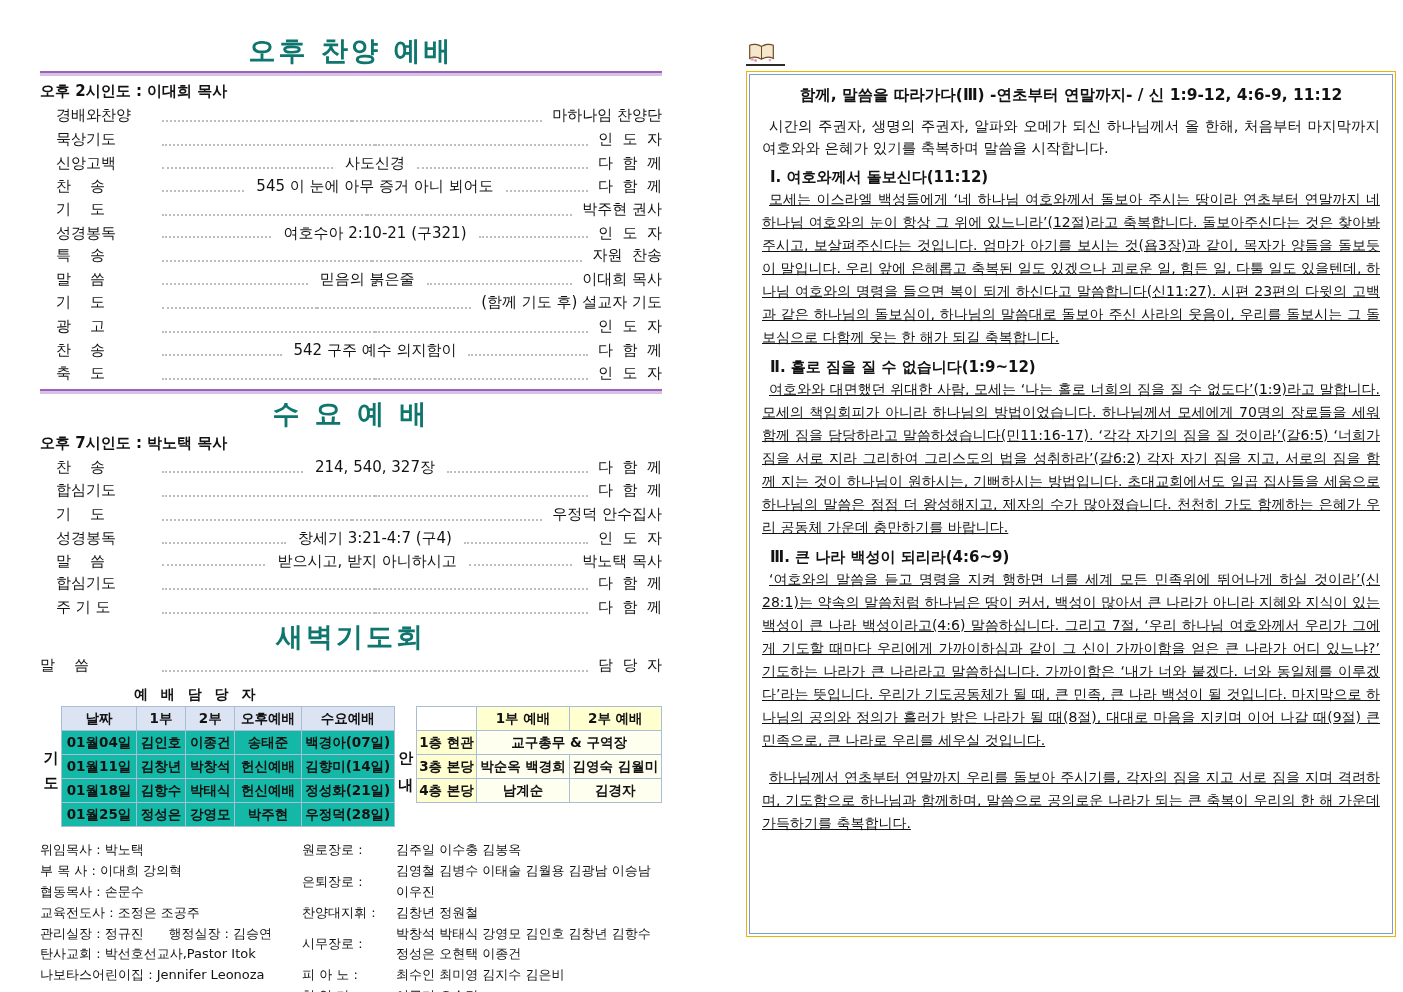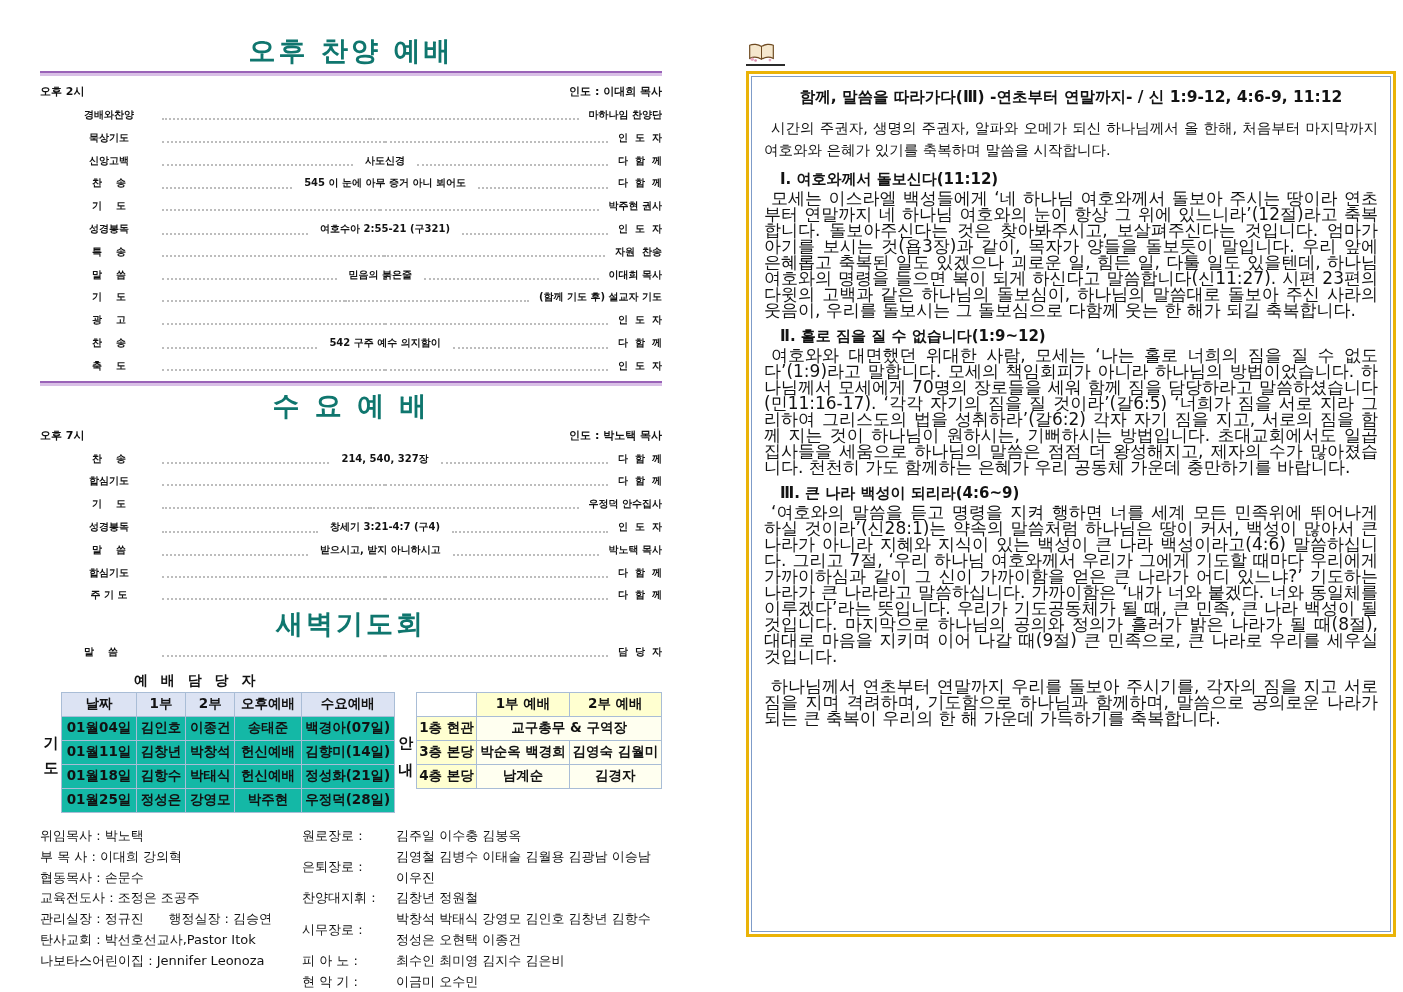--- a/index.html
+++ b/index.html
@@ -5,23 +5,23 @@
   * { margin:0; padding:0; box-sizing:border-box; }
   html,body { width:1403px; height:992px; background:#ffffff; overflow:hidden;
               font-family:"DejaVu Sans","Liberation Sans",sans-serif; color:#121212; }
 
   
   .lp { position:absolute; left:40px; top:34px; width:622px; }
   .svc-title { text-align:center; font-weight:bold; color:#0f766e; font-size:27px;
                letter-spacing:3px; line-height:34px; }
   .dline { height:5px; border-top:2px solid #9a63b8; border-bottom:3px solid #d9c0e6;
            margin:3px 0 3px; }
-  .hdr-row { display:flex; justify-content:space-between; font-weight:bold;
-             font-size:11px; line-height:25px; }
-  .rows { font-weight:bold; font-size:10px;text-align:center; }
+  .hdr-row { display:flex; justify-content:flex-start; font-weight:bold;
+             font-size:15px; line-height:25px; }
+  .rows { font-weight:normal; font-size:15px; }
   .row { display:flex; align-items:baseline; line-height:22.8px; }
   .lbl { flex:0 0 122px; white-space:pre; padding-left:16px; }
   .mid { flex:1; display:flex; align-items:baseline; min-width:0; }
   .mid::before,.mid::after { content:""; flex:1; border-bottom:2px dotted #bdbdbd;
                              align-self:flex-end; margin-bottom:6px; }
   .ctr { white-space:pre; }
   .ctr:not(:empty) { margin:0 12px; }
   .rgt { white-space:pre; padding-left:10px; }
 
   .tcaption { font-size:14px; font-weight:bold; letter-spacing:4px; margin:8px 0 2px 94px; }
@@ -46,29 +46,29 @@
   .staff-r { flex:1; padding-left:8px; }
   .srow { display:flex; align-items:center; }
   .sl { flex:0 0 94px; white-space:pre; }
   .sv { white-space:pre-wrap; }
 
   
   .rp { position:absolute; left:746px; top:42px; width:650px; }
   .rp-head { display:flex; align-items:center; gap:3px; width:fit-content;
              padding:0 10px 1px 2px; border-bottom:2px solid #2b2b2b; }
   .rp-title { font-size:20px; font-weight:bold; letter-spacing:1px; }
-  .box { border:3px solid #eab308; padding:2px; margin-top:5px; height:866px; }
+  .box { border:1px solid #eab308; padding:2px; margin-top:5px; height:866px; }
   .box-inner { border:1px solid #7f9cc8; height:100%; padding:7px 12px 6px;
                overflow:hidden; }
   .sermon-heading { text-align:center; font-weight:bold; font-size:15.5px;
                     margin:3px 0 10px; }
   .para { font-size:14.5px; line-height:21.6px; text-align:justify; text-indent:7px;
           margin-bottom:6px; }
-  .sec-h { font-weight:bold; font-size:15px; margin:9px 16px 1px; }
-  .sec-b { font-size:17px; line-height:16px; text-align:justify; text-indent:7px; }
+  .sec-h { font-weight:bold; font-size:15px; margin:9px 8px 1px; }
+  .sec-b { font-size:14px; line-height:23px; text-align:justify; text-indent:7px;text-decoration:underline; }
   .closing { margin-top:14px; }
 
   .book-icon-svg { width:27px; height:21px; display:block; }
 </style>
 </head>
 <body>
 
 <div class="lp">
 
   <div class="svc-title">오후 찬양 예배</div>
@@ -110,21 +110,21 @@
     <div class="row">
         <span class="lbl">기    도</span>
         <span class="mid">
           <span class="ctr"></span>
         </span>
         <span class="rgt">박주현 권사</span>
       </div>
     <div class="row">
         <span class="lbl">성경봉독</span>
         <span class="mid">
-          <span class="ctr">여호수아 2:55-21 (구321)</span>
+          <span class="ctr">여호수아 2:10-21 (구321)</span>
         </span>
         <span class="rgt">인  도  자</span>
       </div>
     <div class="row">
         <span class="lbl">특    송</span>
         <span class="mid">
           <span class="ctr"></span>
         </span>
         <span class="rgt">자원  찬송</span>
       </div>

